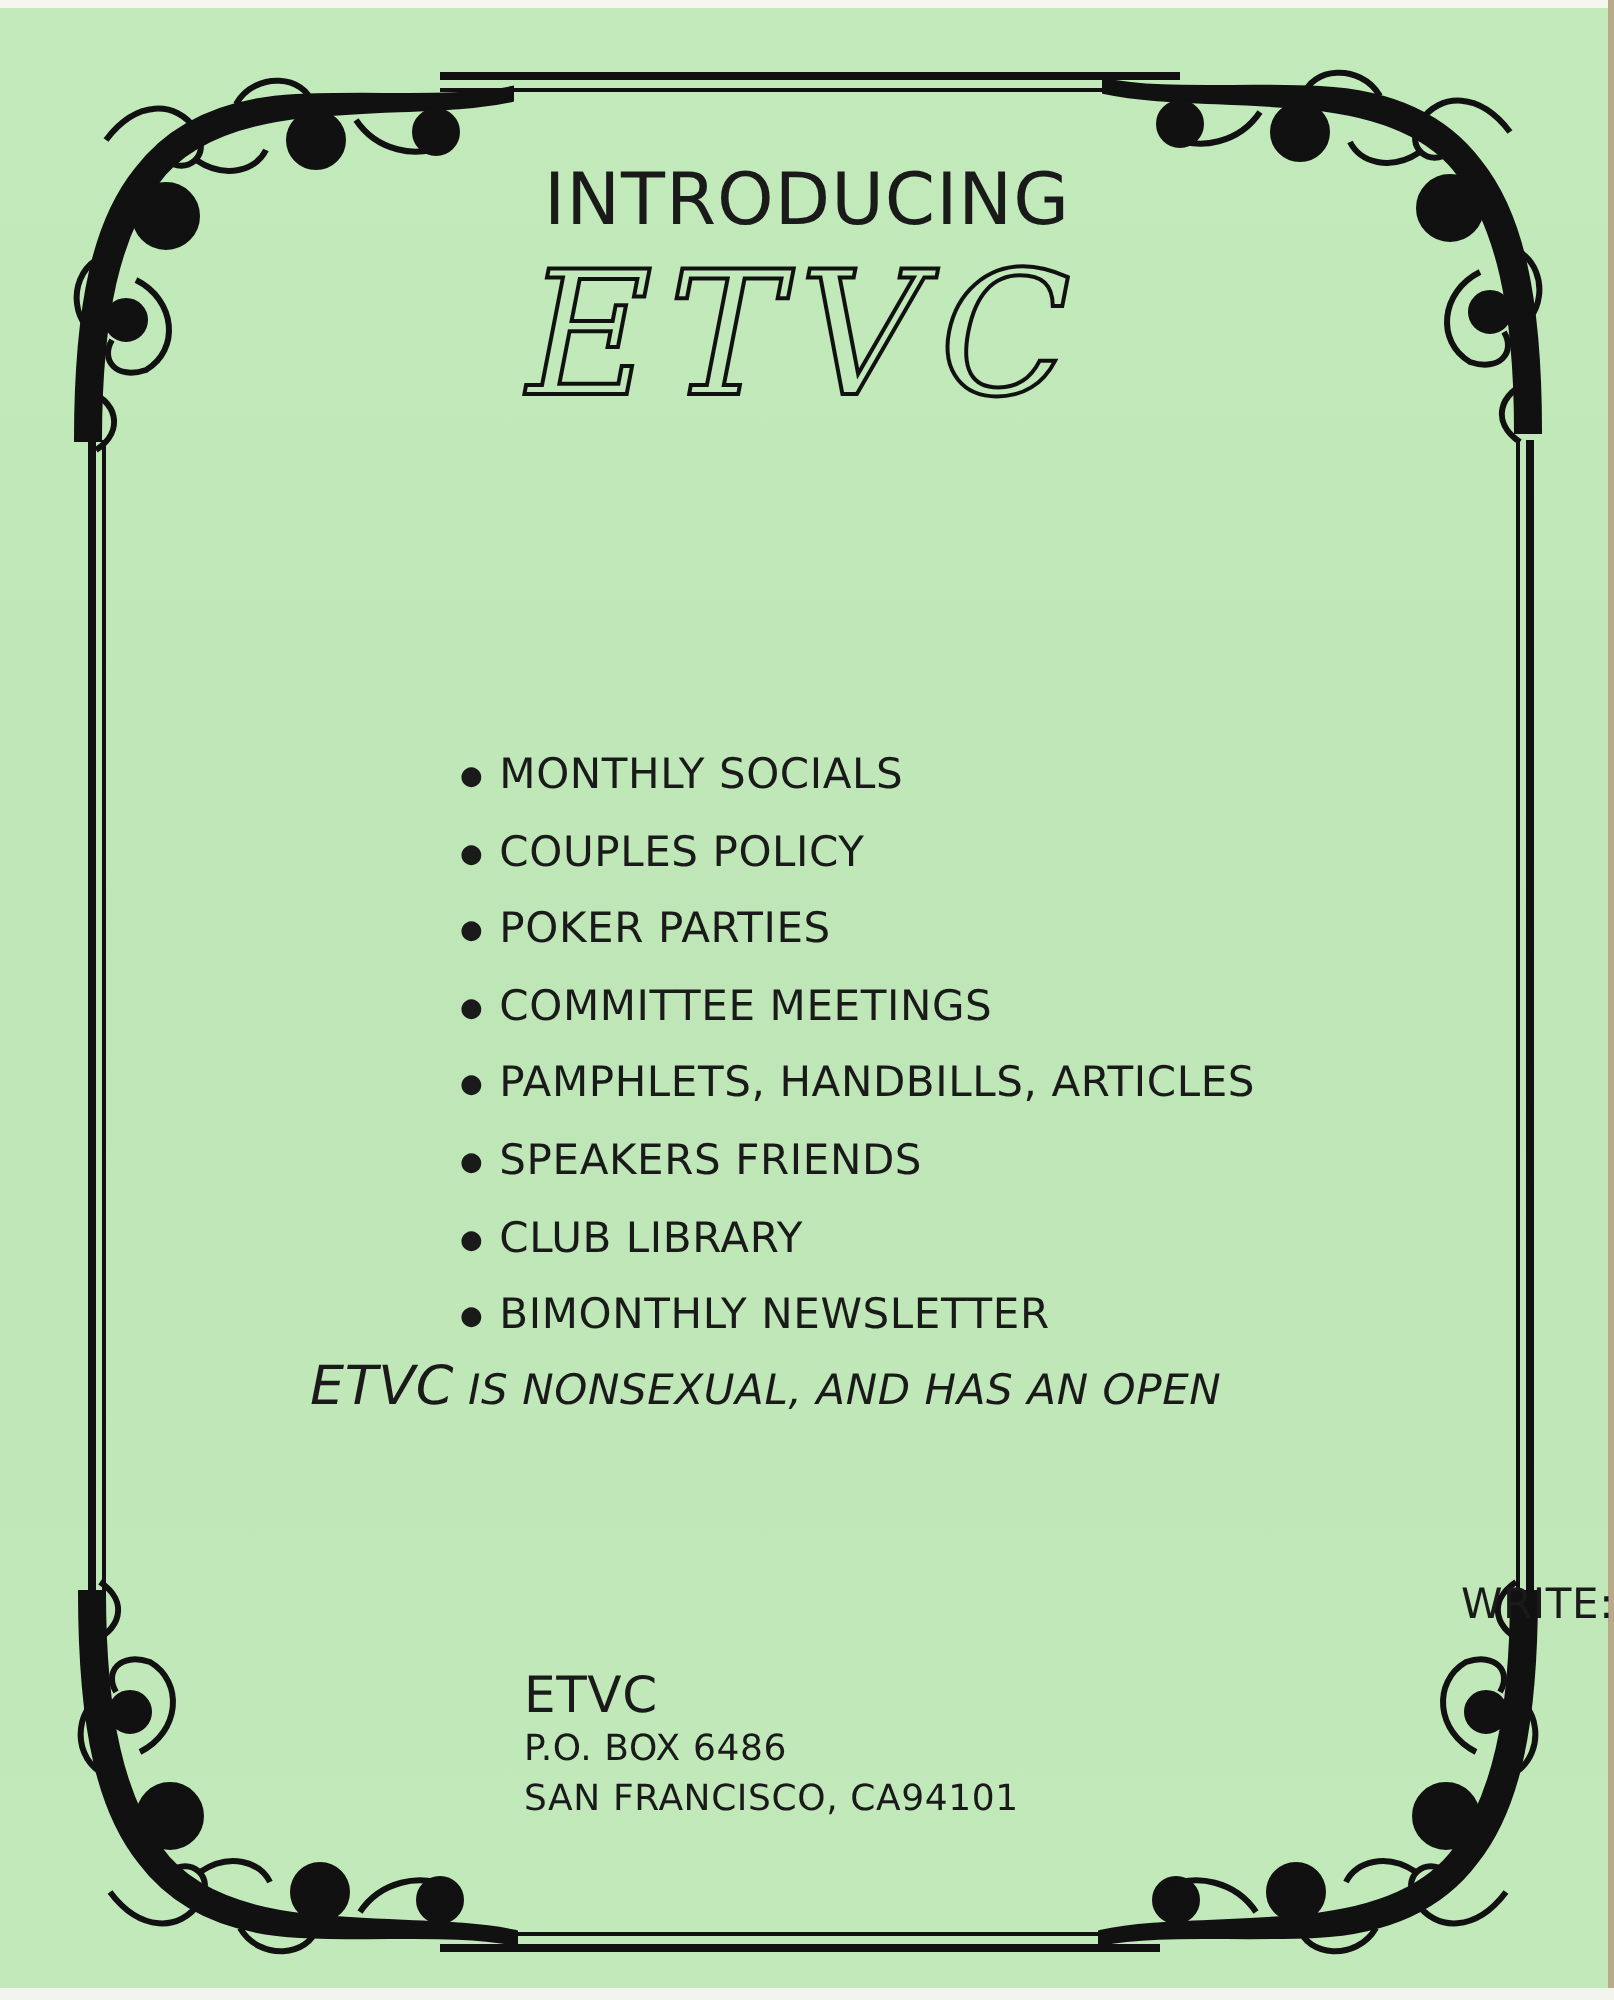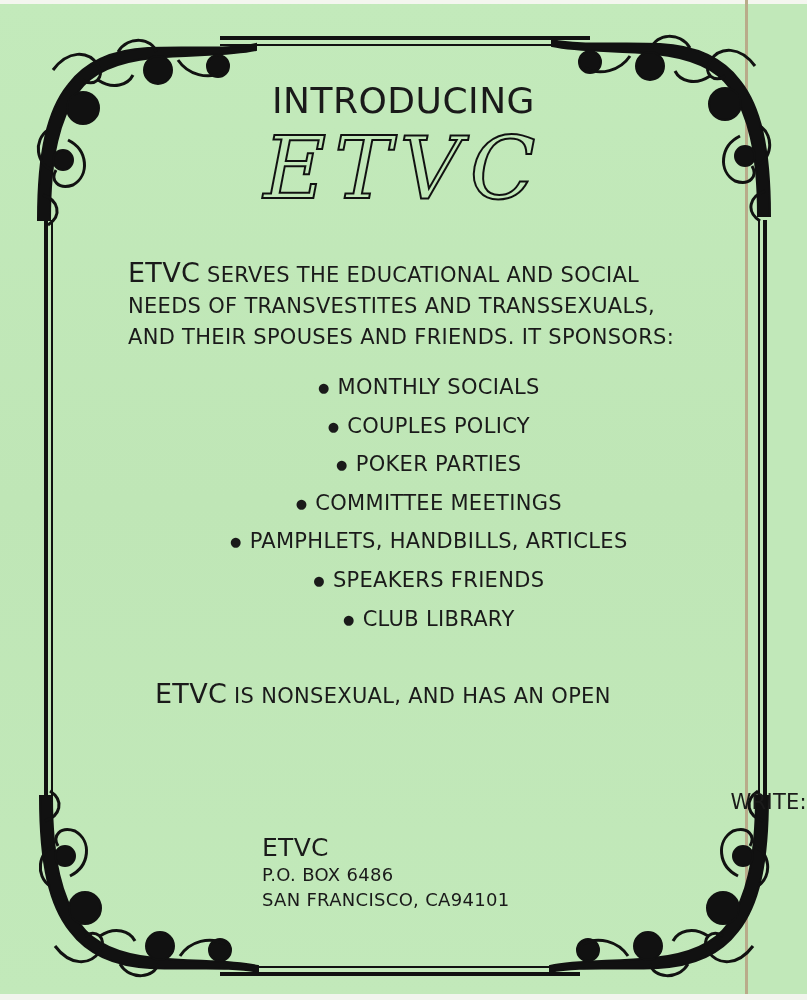--- a/index.html
+++ b/index.html
@@ -2,47 +2,47 @@
 <html><head>
 <meta charset="utf-8">
 <style>
   html, body { margin:0; padding:0; }
   body {
     width:807px; height:1000px; overflow:hidden; position:relative;
     background:#c1e8b9;
     font-family:"DejaVu Sans", sans-serif;
     color:#1a1a1a;
   }
-  .page { position:absolute; left:0; top:0; width:748px; height:1000px;
+  .page { position:absolute; left:0; top:0; width:807px; height:1000px;
     background:linear-gradient(180deg,#c3eabb 0%,#bfe6b6 50%,#c2e9ba 100%); }
   .edge-right { position:absolute; right:0; top:0; width:3px; height:1000px; background:#b9ab8a; }
   .edge-top { position:absolute; left:0; top:0; width:807px; height:4px; background:#f4f6ef; }
   .edge-bottom { position:absolute; left:0; bottom:0; width:807px; height:6px; background:#f2f4ee; }
 
   
   .frame-line { position:absolute; background:#111; }
   .corner { position:absolute; width:230px; height:200px; }
   .corner svg { width:100%; height:100%; }
 
   .txt { position:absolute; white-space:nowrap; letter-spacing:0.3px; }
   .title { left:0; width:807px; top:80px; text-align:center; font-size:36px; letter-spacing:0.5px; font-weight:400; }
   .logo { left:0; width:807px; top:118px; text-align:center; font-family:"DejaVu Serif", serif; font-style:italic;
     font-size:86px; letter-spacing:8px; color:transparent; -webkit-text-stroke:2px #111; }
 
   .intro { left:128px; top:257px; font-size:21px; line-height:31px; }
   .intro .big { font-size:27px; }
   .intro .line { display:block; }
 
   .bullets { left:230px; top:368px; font-size:21px; margin:0; padding:0; list-style:none; }
-  .bullets li { height:38.6px; line-height:38.6px;text-align:center; }
+  .bullets li { height:38.6px; line-height:38.6px; }
   .bullets li::before { content:"\25CF"; font-size:13px; margin-right:8px; vertical-align:2px; }
 
   .policy { left:155px; top:677px; font-size:21px; line-height:33px; }
   .policy .big { font-size:27px; }
-  .policy .line { display:block; }
+  .policy .line { display:block;font-style:italic; }
 
   .write { left:0; width:807px; top:790px; text-align:right; font-size:21px; padding-left:10px; box-sizing:border-box;}
 
   .address { left:262px; top:834px; }
   .address .org { font-size:25px; display:block; line-height:28px; }
   .address .line { font-size:18px; display:block; line-height:25px; }
 </style>
 </head>
 <body>
 
@@ -143,34 +143,30 @@
           <path d="M70,50 C85,60 100,55 105,45"></path>
           <path d="M15,165 C30,170 35,185 20,195"></path>
         </g>
       </svg>
     </div>
   </div>
 
   <div class="txt title">INTRODUCING</div>
   <div class="txt logo">ETVC</div>
 
-  <div class="txt intro">
-    <span class="line"><span class="big">ETVC</span><span> SERVES THE EDUCATIONAL AND SOCIAL</span></span>
-    <span class="line">NEEDS OF TRANSVESTITES AND TRANSSEXUALS,</span>
-    <span class="line">AND THEIR SPOUSES AND FRIENDS. IT SPONSORS:</span>
-  </div>
 
   <ul class="txt bullets">
     <li>MONTHLY SOCIALS</li>
     <li>COUPLES POLICY</li>
     <li>POKER PARTIES</li>
     <li>COMMITTEE MEETINGS</li>
     <li>PAMPHLETS, HANDBILLS, ARTICLES</li>
     <li>SPEAKERS FRIENDS</li>
     <li>CLUB LIBRARY</li>
+    <li>BIMONTHLY NEWSLETTER</li>
   </ul>
 
   <div class="txt policy">
     <span class="line"><span class="big">ETVC</span><span> IS NONSEXUAL, AND HAS AN OPEN</span></span>
   </div>
 
   <div class="txt write">WRITE:</div>
 
   <div class="txt address">
     <span class="org">ETVC</span>

